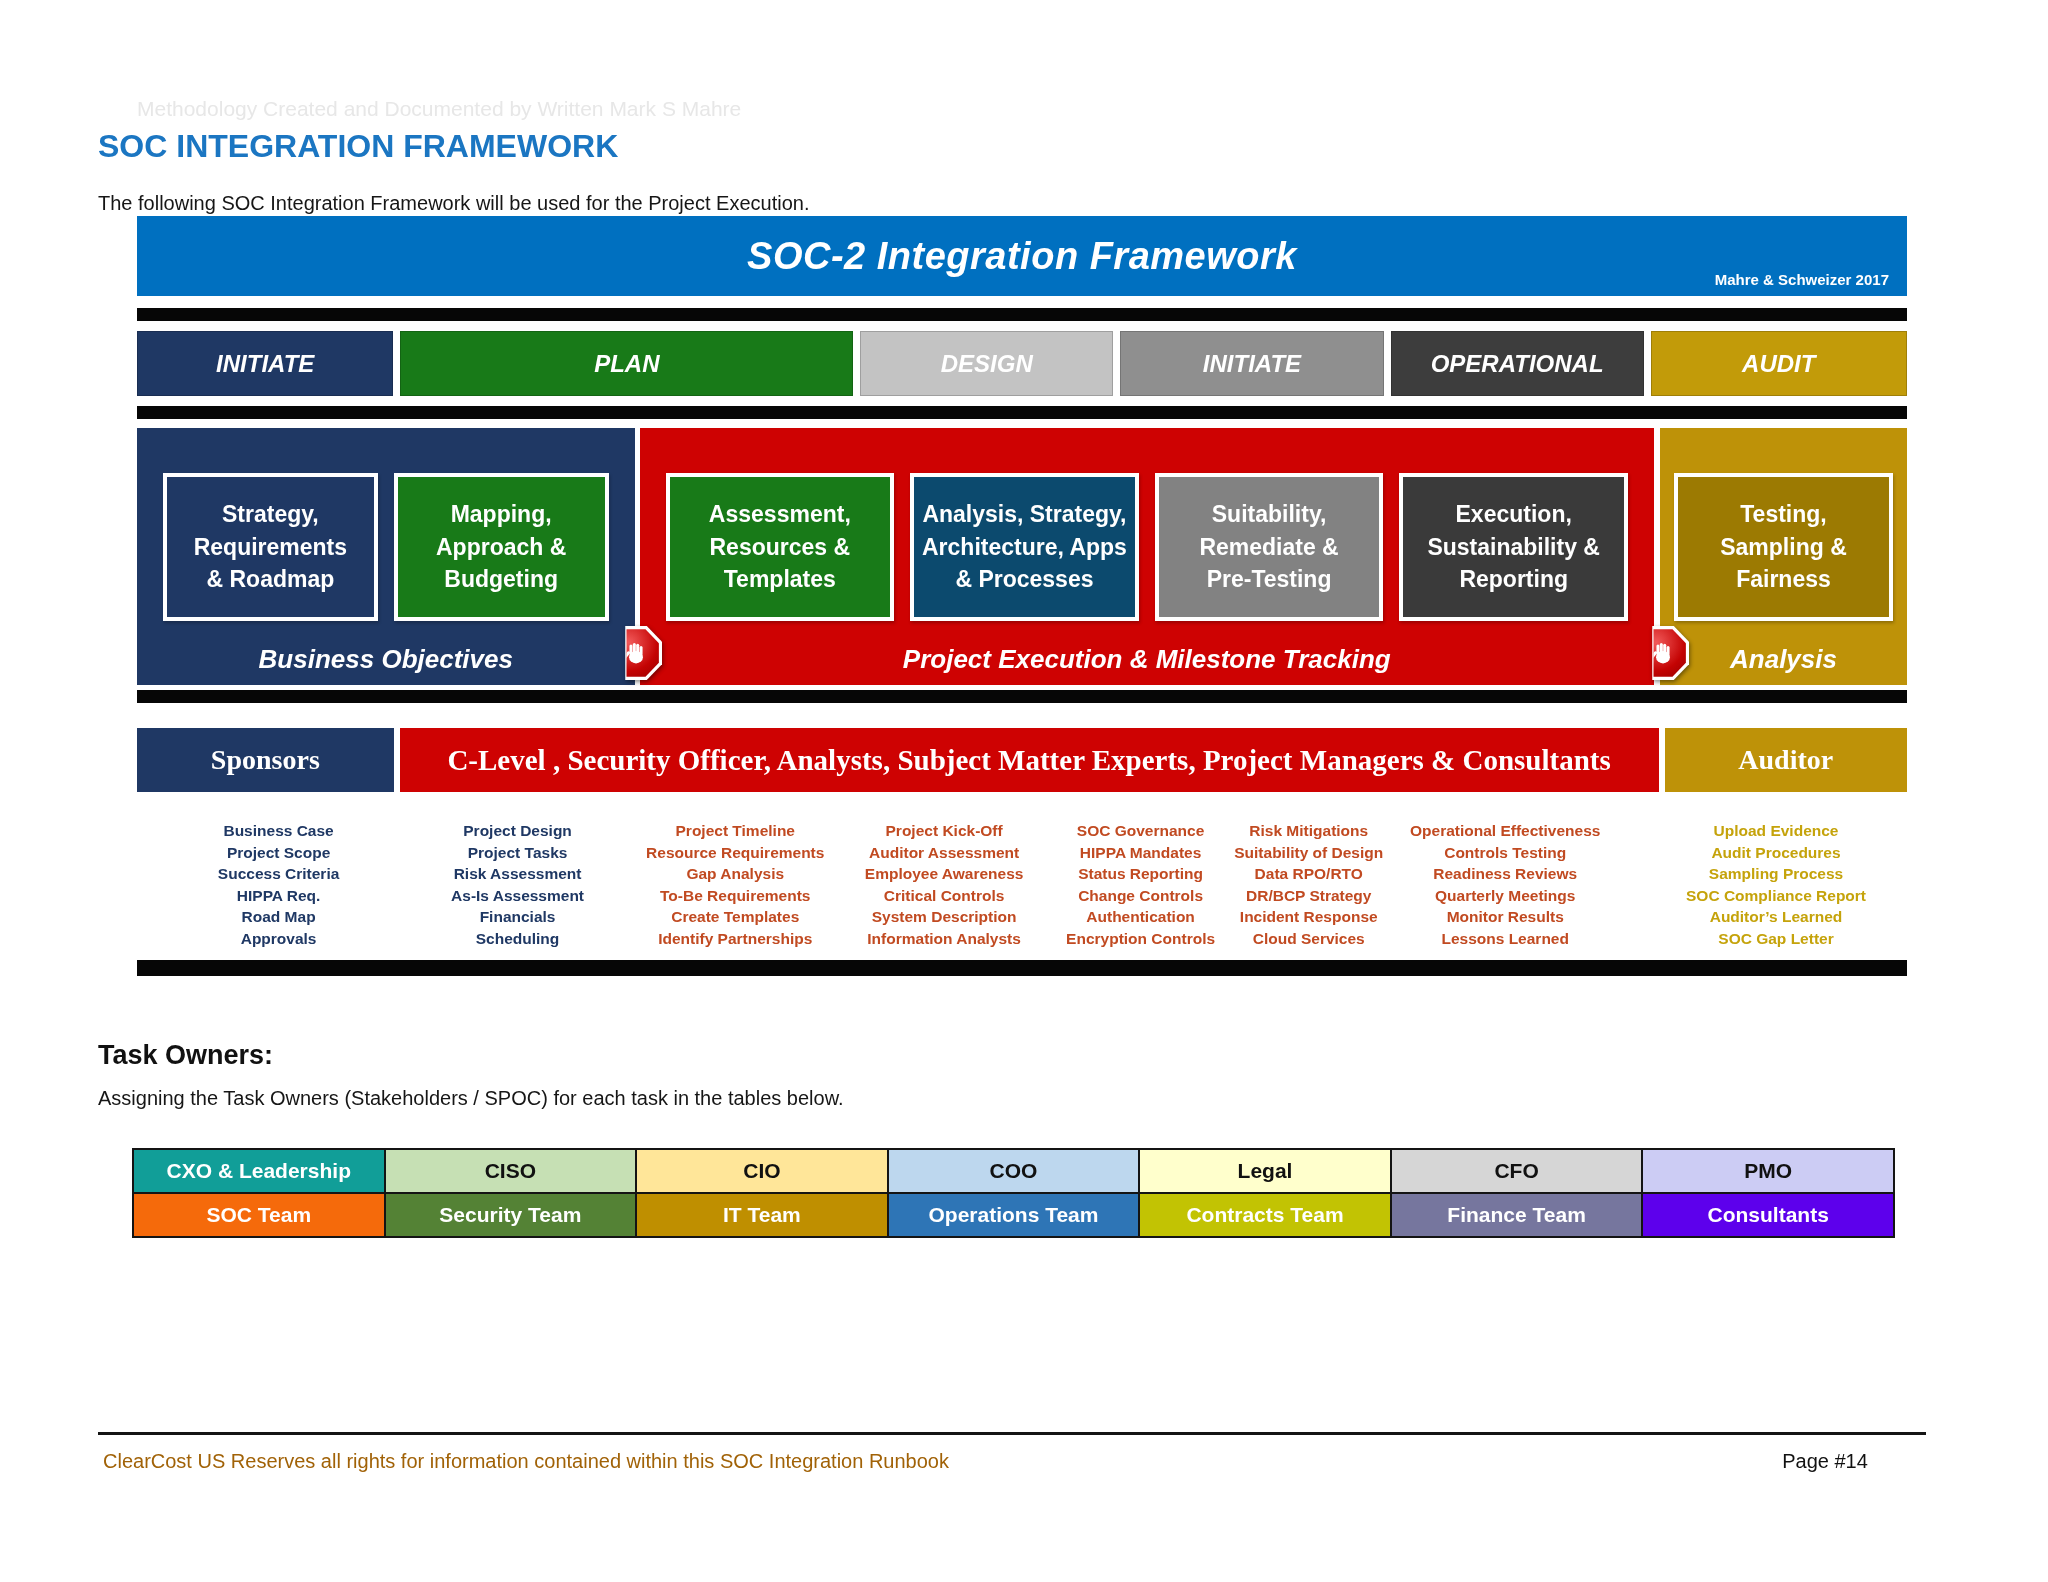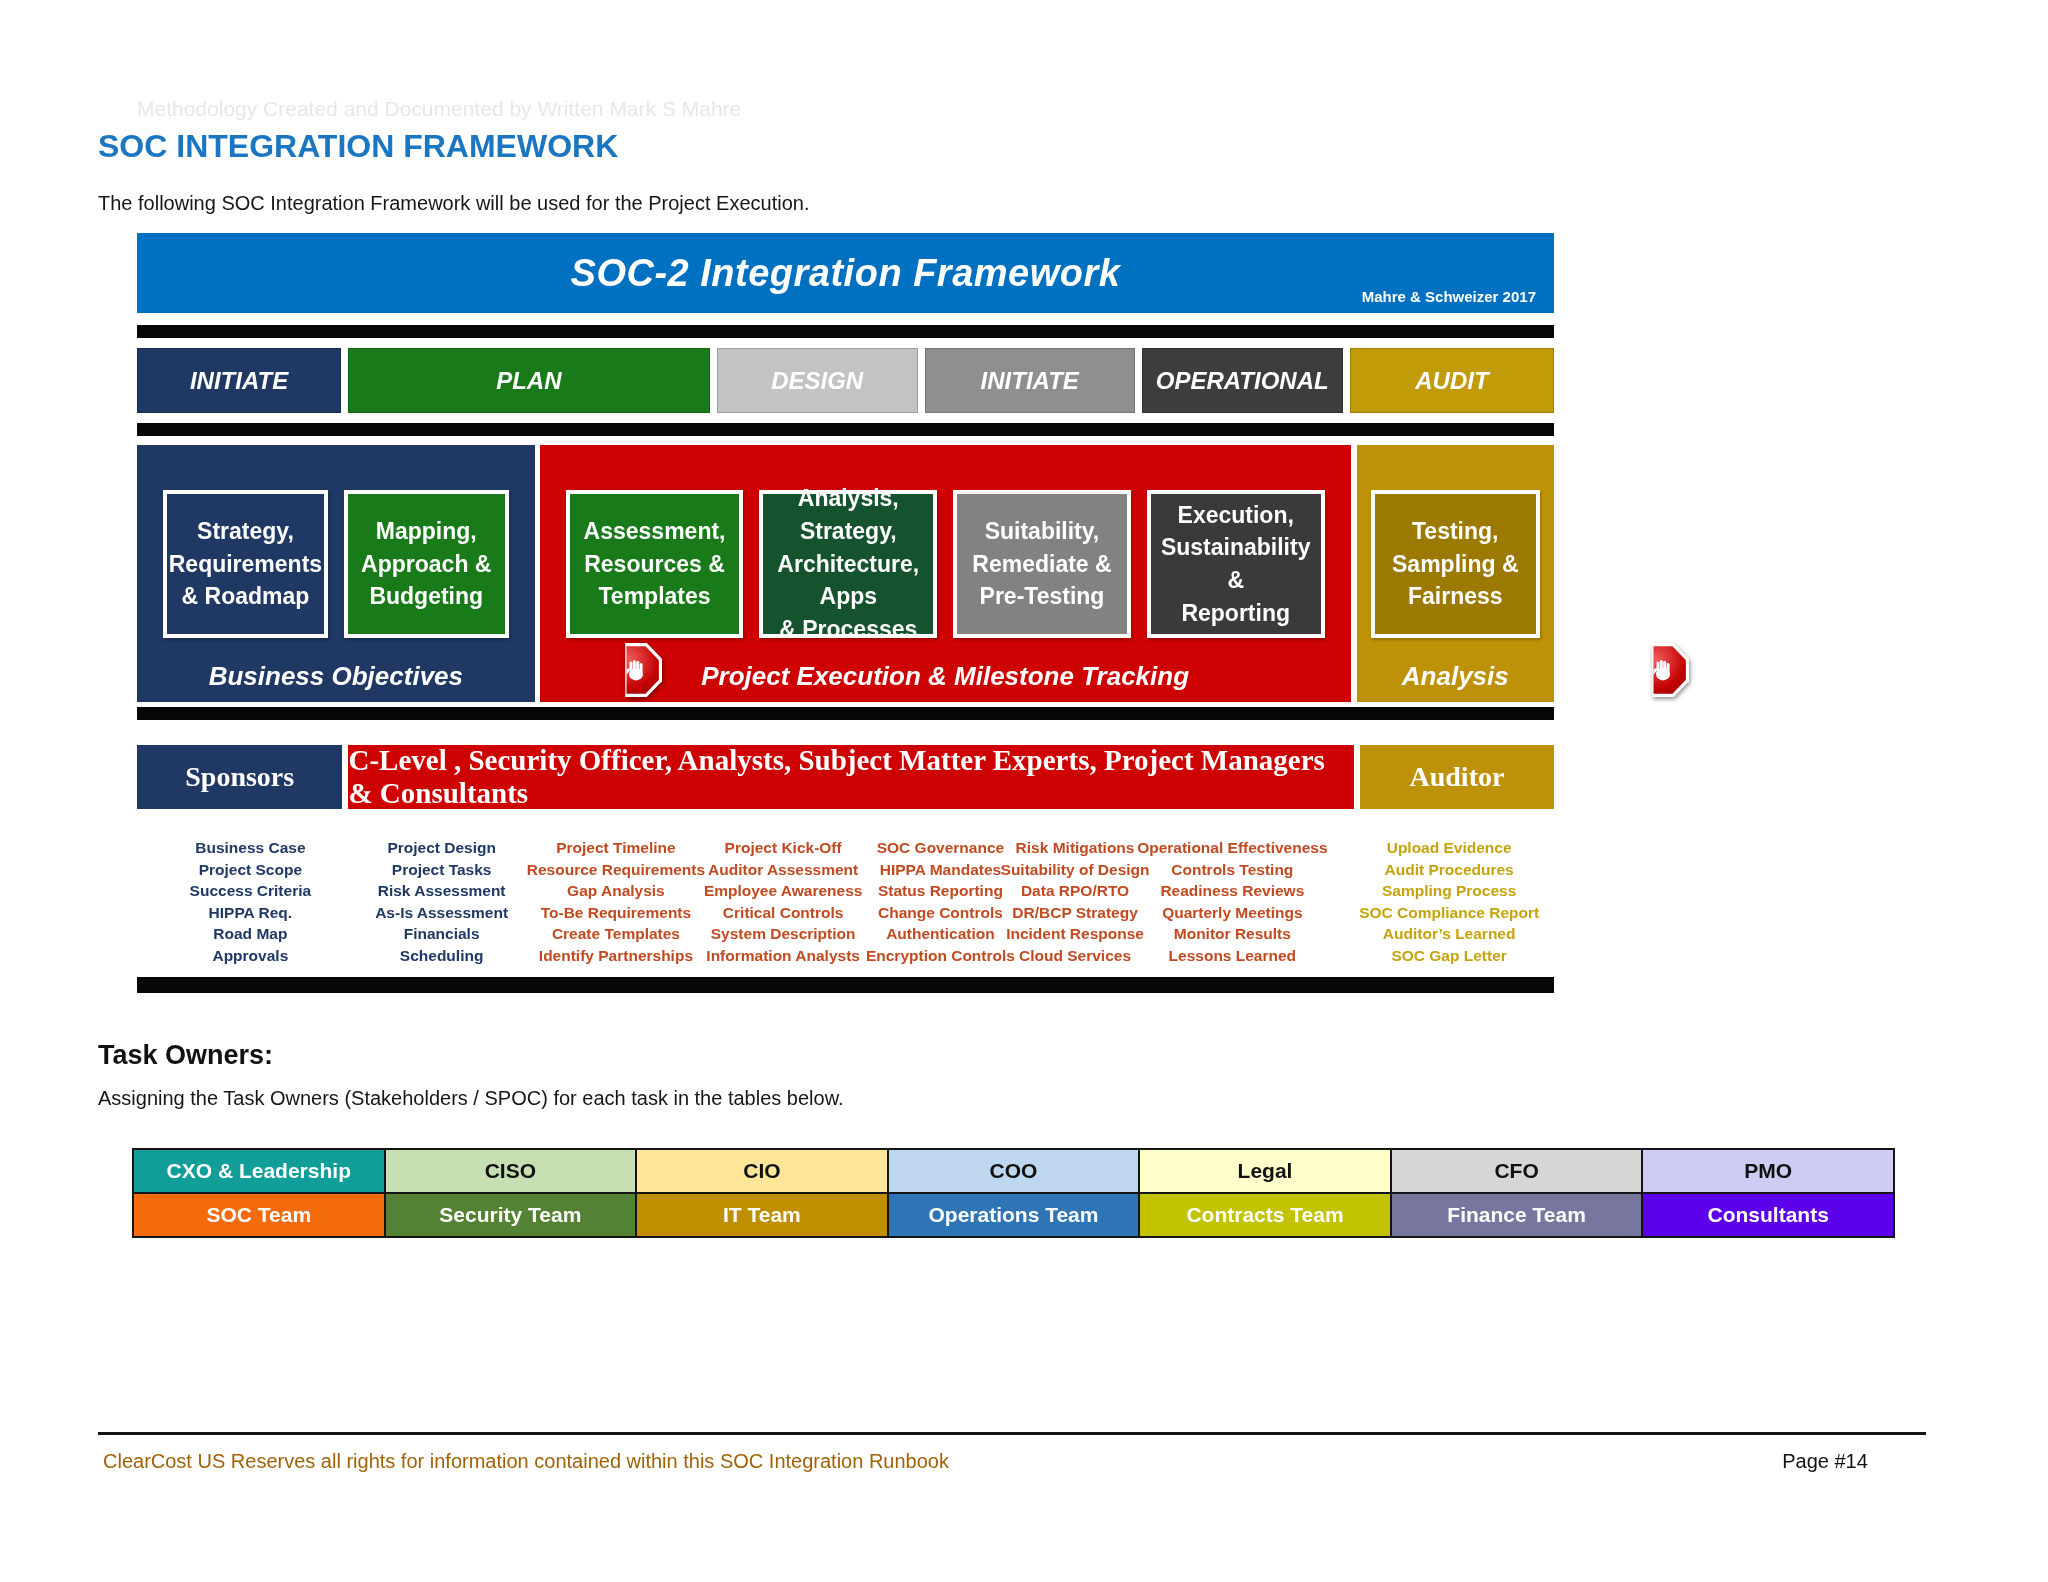--- a/index.html
+++ b/index.html
@@ -5,21 +5,21 @@
   html,body{margin:0;padding:0;background:#ffffff;}
   .page{position:relative;width:2048px;height:1582px;background:#ffffff;
         font-family:"Liberation Sans",sans-serif;overflow:hidden;}
 
   .watermark{position:absolute;top:97px;left:137px;width:1770px;text-align:left;
              font-size:21px;color:#e7e7e7;font-weight:400;}
 
   .doc-title{position:absolute;left:98px;top:128px;font-size:32px;font-weight:700;color:#1b76c2;}
   .doc-subtitle{position:absolute;left:98px;top:192px;font-size:20px;color:#161616;}
 
-  .framework{position:absolute;left:137px;top:233px;width:1417px;}
+  .framework{position:absolute;left:137px;top:216px;width:1770px;}
 
   .banner{position:relative;height:80px;background:#0070C0;color:#fff;
           display:flex;align-items:center;justify-content:center;}
   .banner-title{font-size:38px;font-weight:700;font-style:italic;letter-spacing:.5px;}
   .banner-credit{position:absolute;right:18px;bottom:8px;font-size:15px;font-weight:700;}
 
   .bar{height:13px;background:#060606;}
   .bar.b1{margin-top:12px;margin-bottom:10px;}
   .bar.b2{margin-top:10px;margin-bottom:9px;}
   .bar.b3{margin-top:5px;margin-bottom:25px;}
@@ -120,21 +120,21 @@
 Approach &amp;
 Budgeting</div>
           </div>
         <div class="section-label">Business Objectives</div>
       </div>
       <div class="fw-section sec-red">
         <div class="boxes">
             <div class="fw-box" style="background: rgb(24, 122, 24);">Assessment,
 Resources &amp;
 Templates</div>
-            <div class="fw-box" style="background: #14532d;">Analysis, Strategy,
+            <div class="fw-box" style="background: #0c4a6e;">Analysis, Strategy,
 Architecture, Apps
 &amp; Processes</div>
             <div class="fw-box" style="background: rgb(130, 130, 130);">Suitability,
 Remediate &amp;
 Pre-Testing</div>
             <div class="fw-box" style="background: rgb(58, 58, 58);">Execution,
 Sustainability &amp;
 Reporting</div>
           </div>
         <div class="section-label">Project Execution &amp; Milestone Tracking</div>

